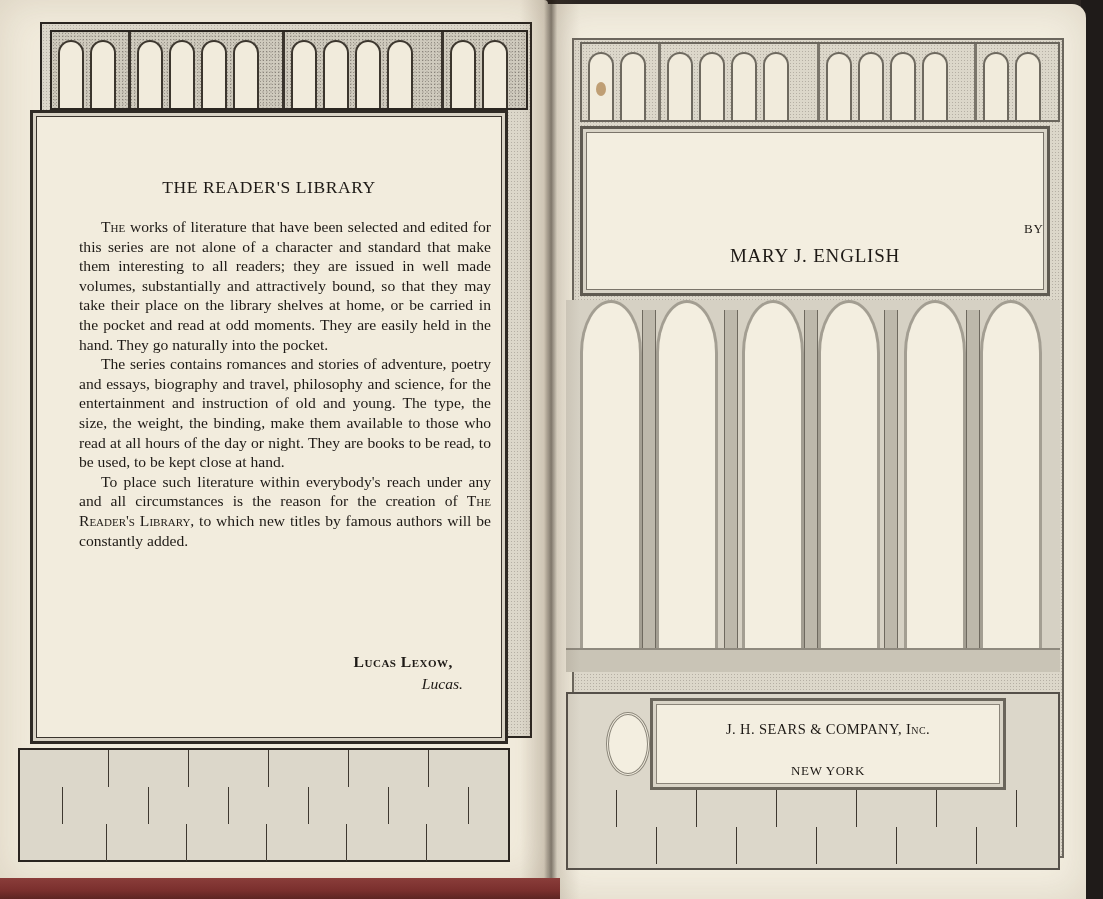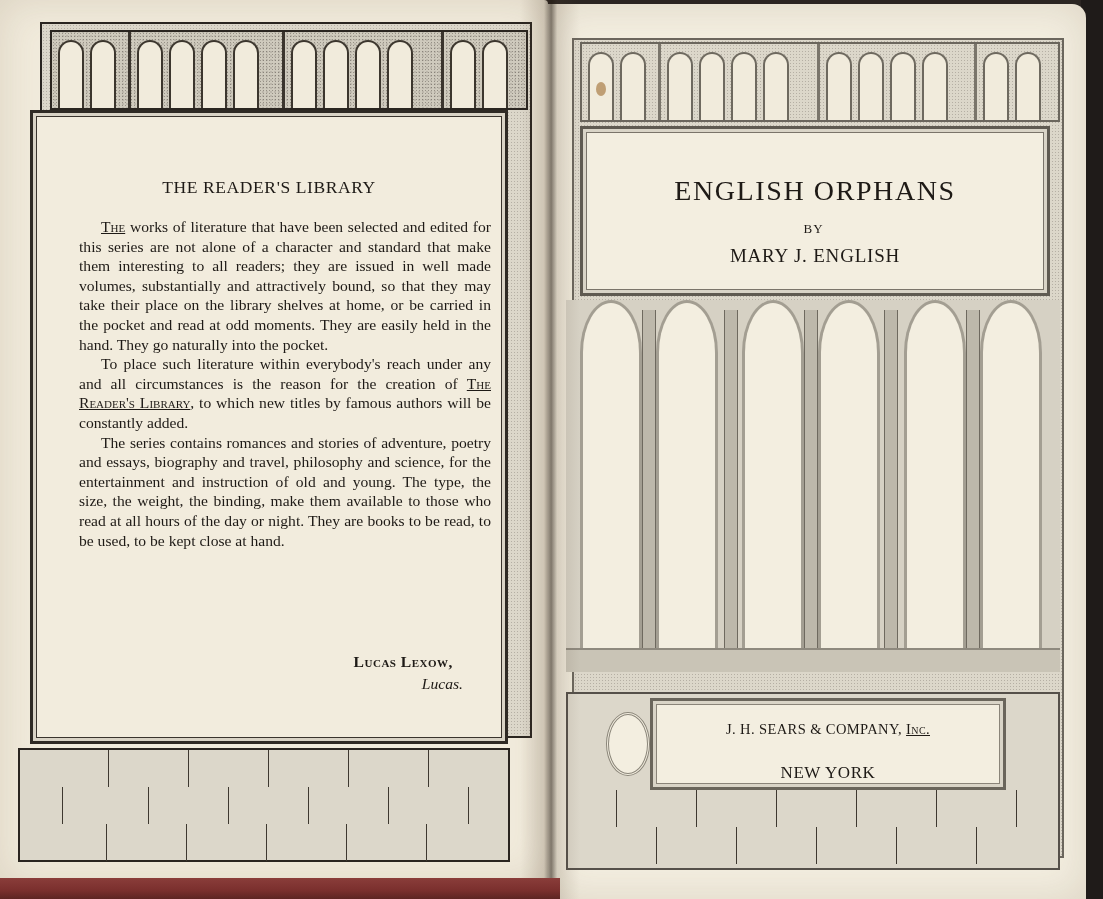--- a/index.html
+++ b/index.html
@@ -69,21 +69,21 @@
 
     .lib-title {
       position: absolute; left: 0; right: 0; top: 64px; text-align: center;
       font-size: 17.5px; letter-spacing: 0.6px;
     }
     .lib-body {
       position: absolute; left: 46px; top: 104px; width: 412px;
       font-size: 15.6px; line-height: 19.6px; text-align: justify;
     }
     .lib-body p { text-indent: 22px; }
-    .sc { font-variant: small-caps; text-decoration: underline; }
+    .sc { font-variant: small-caps; }
     .signature {
       position: absolute; left: 0; width: 420px; text-align: right;
       font-size: 15.6px;
     }
     .sig-name { top: 540px; font-variant: small-caps; font-weight: bold; letter-spacing: 0.5px; }
     .sig-role { top: 562px; font-style: italic; width: 430px; }
 
     
     .bricks {
       position: absolute; border: 2px solid #2a2520;
@@ -101,21 +101,21 @@
     .title-panel {
       position: absolute; left: 580px; top: 126px; width: 470px; height: 170px;
       background: #f3eee0; border: 3px solid #5f5a51;
       box-shadow: inset 0 0 0 3px #d9d4c7, inset 0 0 0 4px #7a746a;
     }
     .book-title {
       position: absolute; left: 0; right: 0; top: 46px; text-align: center;
       font-size: 28px; letter-spacing: 1.6px;
     }
     .book-by {
-      position: absolute; left: 0; right: 3px; top: 92px; text-align: center;
+      position: absolute; left: 0; right: 3px; top: 92px; text-align: right;
       font-size: 13px; letter-spacing: 1px;
     }
     .book-author {
       position: absolute; left: 0; right: 0; top: 116px; text-align: center;
       font-size: 19px; letter-spacing: 0.8px;
     }
 
     .gothic {
       position: absolute; left: 566px; top: 300px; width: 494px; height: 372px;
       background: #d6d1c4;
@@ -140,21 +140,21 @@
       box-shadow: inset 0 0 0 3px #d9d4c7, inset 0 0 0 4px #8a8479;
     }
     .pub-name {
       position: absolute; left: 0; right: 0; top: 20px; text-align: center; font-size: 14.5px; letter-spacing: 0.4px;
     }
     .pub-name .sc { font-variant: small-caps; }
     .pub-role {
       position: absolute; left: 0; right: 0; top: 42px; text-align: center; font-size: 12.5px; letter-spacing: 3.2px;
     }
     .pub-city {
-      position: absolute; left: 0; right: 0; top: 62px; text-align: center; font-size: 17px; letter-spacing: 0.6px;
+      position: absolute; left: 0; right: 0; top: 62px; text-align: center; font-size: 13px; letter-spacing: 0.6px;
     }
     .quatrefoil {
       position: absolute; width: 44px; height: 64px; border: 3px double #8a8579; border-radius: 50%;
       background: #f3eee0;
     }
 
     .stain { position: absolute; left: 596px; top: 82px; width: 10px; height: 14px; border-radius: 50%; background: #b38b5a; opacity: 0.8; }
   </style>
 </head>
 <body>
@@ -185,22 +185,22 @@
     <div class="arch-group" style="width:83px;">
       <div class="arch"></div>
       <div class="arch"></div>
     </div>
   </div>
 
   <div class="text-panel left-panel">
     <div class="lib-title">THE READER'S LIBRARY</div>
     <div class="lib-body">
       <p><span class="sc">The</span><span> works of literature that have been selected and edited for this series are not alone of a character and standard that make them interesting to all readers; they are issued in well made volumes, substantially and attractively bound, so that they may take their place on the library shelves at home, or be carried in the pocket and read at odd moments. They are easily held in the hand. They go naturally into the pocket.</span></p>
+      <p><span>The series contains romances and stories of adventure, poetry and essays, biography and travel, philosophy and science, for the entertainment and instruction of old and young. The type, the size, the weight, the binding, make them available to those who read at all hours of the day or night. They are books to be read, to be used, to be kept close at hand.</span></p>
       <p><span>To place such literature within everybody's reach under any and all circumstances is the reason for the creation of </span><span class="sc">The Reader's Library</span><span>, to which new titles by famous authors will be constantly added.</span></p>
-      <p><span>The series contains romances and stories of adventure, poetry and essays, biography and travel, philosophy and science, for the entertainment and instruction of old and young. The type, the size, the weight, the binding, make them available to those who read at all hours of the day or night. They are books to be read, to be used, to be kept close at hand.</span></p>
     </div>
     <div class="signature sig-name">Lucas Lexow,</div>
     <div class="signature sig-role">Lucas.</div>
   </div>
 
   <div class="bricks stipple-light" style="left:18px; top:748px; width:492px; height:114px;">
     <div class="brick-row" style="top:0;">
       <span style="left:88px"></span>
         <span style="left:168px"></span>
         <span style="left:248px"></span>
@@ -247,21 +247,20 @@
     <div class="arch" style="border-color:#6e695f;"></div>
   </div>
   <div class="arch-group" style="width:82px; border-color:#7a756b;">
     <div class="arch" style="border-color:#6e695f;"></div>
     <div class="arch" style="border-color:#6e695f;"></div>
   </div>
 </div>
 <div class="stain"></div>
 
 <div class="title-panel">
-  <div class="book-title">ENGLISH ORPHANS</div>
   <div class="book-by">BY</div>
   <div class="book-author">MARY J. ENGLISH</div>
 </div>
 
 <div class="gothic">
   <div class="gothic-bay" style="left:14px; width:62px;"></div>
   <div class="gothic-bay" style="left:90px; width:62px;"></div>
   <div class="gothic-bay" style="left:176px; width:62px;"></div>
   <div class="gothic-bay" style="left:252px; width:62px;"></div>
   <div class="gothic-bay" style="left:338px; width:62px;"></div>

